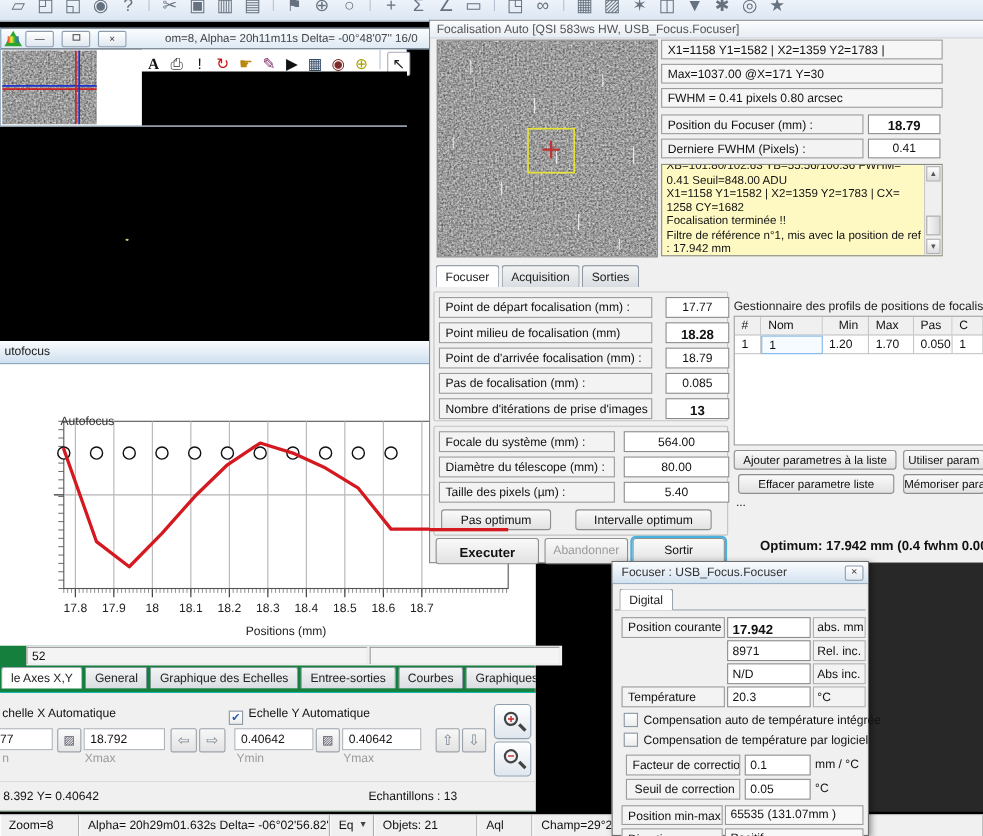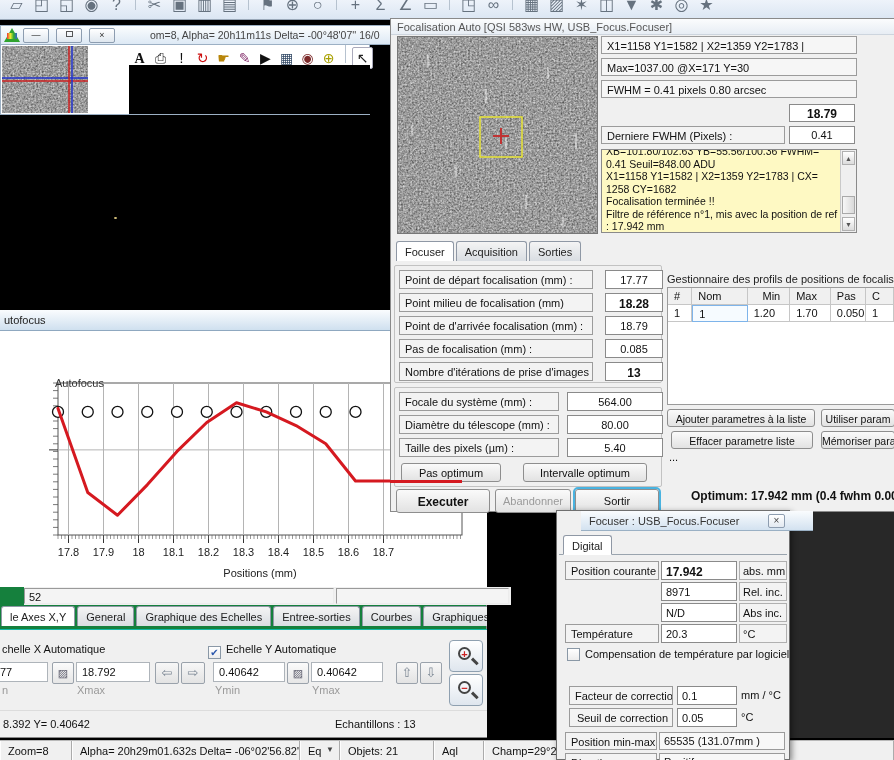--- a/index.html
+++ b/index.html
@@ -104,21 +104,21 @@
   
   #dark-right { position:absolute; left:790px; top:512px; width:104px; height:226px; background:#282828; }
   #statusbar { position:absolute; left:0; top:740px; width:894px; height:20px; background:#f0f0f0; border-top:1px solid #b9b9b9; display:flex; }
   .scell { height:100%; padding:4px 0 0 7px; border-right:1px solid #ababab; border-left:1px solid #fdfdfd; white-space:nowrap; overflow:hidden; }
   .scell .dd { float:right; margin-right:5px; font-size:8px; color:#444; }
 
   
   #focuser-dialog { position:absolute; left:556px; top:510px; width:234px; height:250px; background:#f0f0f0;
     border:1px solid #6f6f6f; box-shadow:2px 2px 6px rgba(0,0,0,0.45); z-index:40; }
   #dlg-titlebar { position:absolute; left:0; top:0; width:100%; height:20px;
-    background:linear-gradient(#fafcfe,#d3e2f0); border-bottom:1px solid #9ab0c4; padding:4px 0 12px 8px; color:#333;margin-left:24px; }
+    background:linear-gradient(#fafcfe,#d3e2f0); border-bottom:1px solid #9ab0c4; padding:4px 0 12px 8px; color:#333; }
   #dlg-close { position:absolute; right:4px; top:3px; width:17px; height:14px; border:1px solid #8d9db0; border-radius:2px;
     background:linear-gradient(#fff,#e2e9f1); text-align:center; line-height:12px; font-size:10px; color:#444; }
   #dlg-tab { position:absolute; left:6px; top:24px; height:20px; border-bottom:1px solid #fff; z-index:2; }
   #dlg-tabline { position:absolute; left:2px; top:43px; width:228px; border-top:1px solid #9aa4ae; }
   .drow { position:relative; height:19px; margin-bottom:2px; }
   .drow .labelbox { position:absolute; left:8px; width:94px; height:19px; }
   .drow .dvalue { position:absolute; left:104px; width:76px; height:19px; border:1px solid #8a8a8a; background:#fff; padding:3px 0 0 4px; }
   .drow .dunit { position:absolute; left:182px; width:48px; height:19px; border:1px solid #b0b0b0; background:#f3f3f3; padding:3px 0 0 3px; overflow:hidden; }
   .dcheck { margin:0 0 5px 10px; white-space:nowrap; }
   .crow { position:relative; height:19px; margin-bottom:3px; }
@@ -427,20 +427,21 @@
       <g stroke="#c03333" stroke-width="2">
         <line x1="95" y1="99" x2="111" y2="99"></line>
           <line x1="103" y1="91" x2="103" y2="107"></line>
       </g>
     </svg>
 
     <div class="inforow" style="top:17px">X1=1158 Y1=1582 | X2=1359 Y2=1783 |</div>
     <div class="inforow" style="top:39px">Max=1037.00  @X=171 Y=30</div>
     <div class="inforow" style="top:61px">FWHM = 0.41 pixels  0.80 arcsec</div>
 
+    <div class="labelbox stat-label" style="top:85px">Position du Focuser  (mm) :</div>
     <div class="stat-value bold" style="top:85px;font-size:12px">18.79</div>
     <div class="labelbox stat-label" style="top:107px">Derniere FWHM  (Pixels) :</div>
     <div class="stat-value" style="top:107px">0.41</div>
 
     <div id="foc-log">
       <div id="foc-log-text">XB=101.80/102.63  YB=55.56/100.36  FWHM=
 0.41  Seuil=848.00 ADU
 X1=1158 Y1=1582 | X2=1359 Y2=1783 | CX=
 1258  CY=1682
 Focalisation terminée !!
@@ -563,20 +564,21 @@
           <div class="dvalue">N/D</div>
           <div class="dunit">Abs inc.</div>
         </div>
         <div class="drow">
           <div class="labelbox">Température</div>
           <div class="dvalue">20.3</div>
           <div class="dunit">°C</div>
         </div>
       </div>
     <div id="dlg-checks" style="position:absolute;left:0;top:137px;width:234px">
+        <div class="dcheck"><span class="cbox"></span><span>Compensation auto de température intégrée</span></div>
         <div class="dcheck"><span class="cbox"></span><span>Compensation de température par logiciel</span></div>
       </div>
     <div id="dlg-corr" style="position:absolute;left:0;top:175px;width:234px">
         <div class="crow">
           <div class="labelbox">Facteur de correction</div>
           <div class="dvalue">0.1</div>
           <div class="cunit">mm / °C</div>
         </div>
         <div class="crow">
           <div class="labelbox">Seuil de correction</div>

